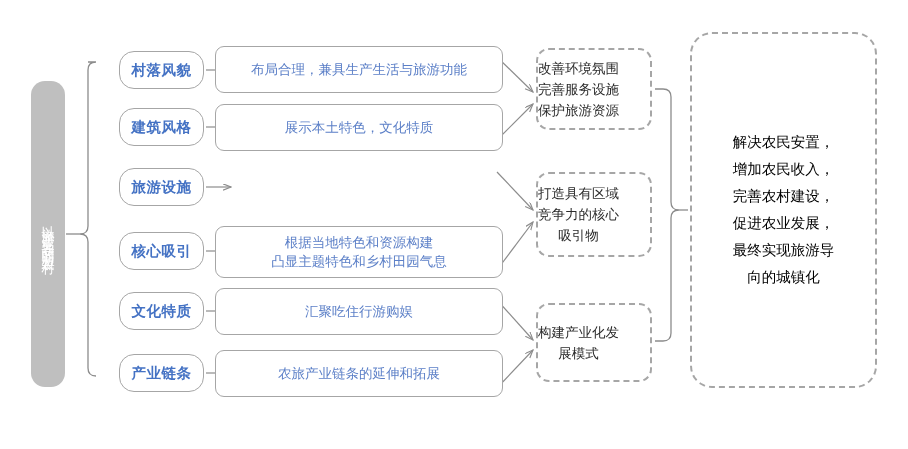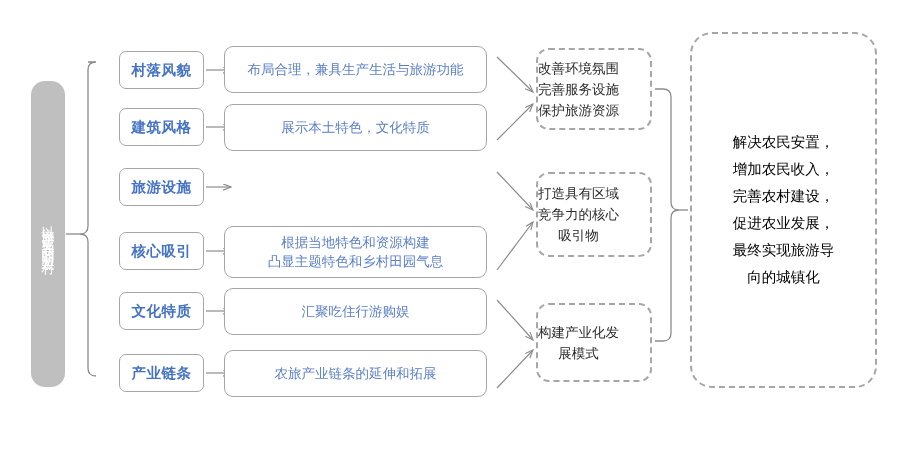--- a/index.html
+++ b/index.html
@@ -49,40 +49,40 @@
     font-family: "DejaVu Sans", "Liberation Sans", sans-serif;
   }
 
   
   .cat-box {
     position: absolute;
     left: 119px;
     width: 85px;
     height: 38px;
     border: 1.6px solid #a6a6a6;
-    border-radius: 7px;
+    border-radius: 15px;
     background: #ffffff;
     display: flex;
     align-items: center;
     justify-content: center;
     box-sizing: border-box;
   }
   .cat-box-text {
     color: #4472c4;
     font-weight: bold;
     font-size: 14.5px;
     letter-spacing: 0.5px;
     white-space: nowrap;
   }
 
   
   .desc-box {
     position: absolute;
-    left: 224px;
-    width: 263px;
+    left: 215px;
+    width: 288px;
     height: 47px;
     border: 1.6px solid #a6a6a6;
     border-radius: 9px;
     background: #ffffff;
     display: flex;
     align-items: center;
     justify-content: center;
     box-sizing: border-box;
     padding: 0 6px;
   }

